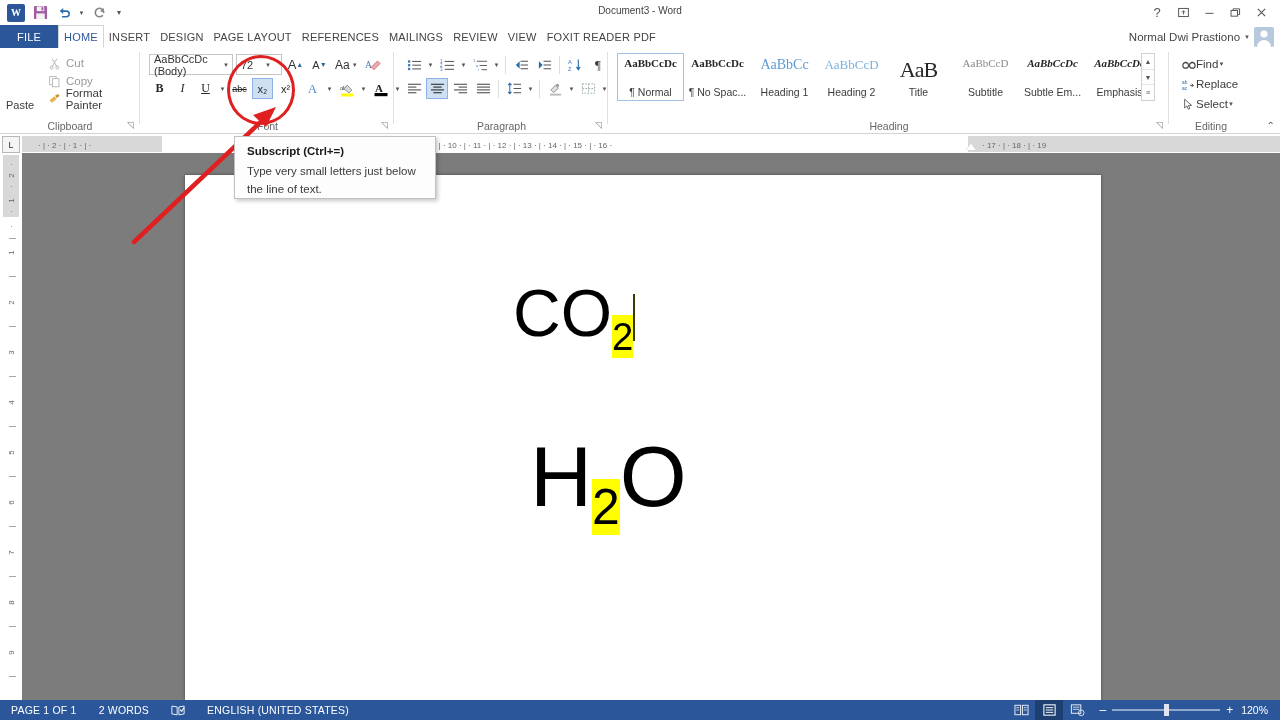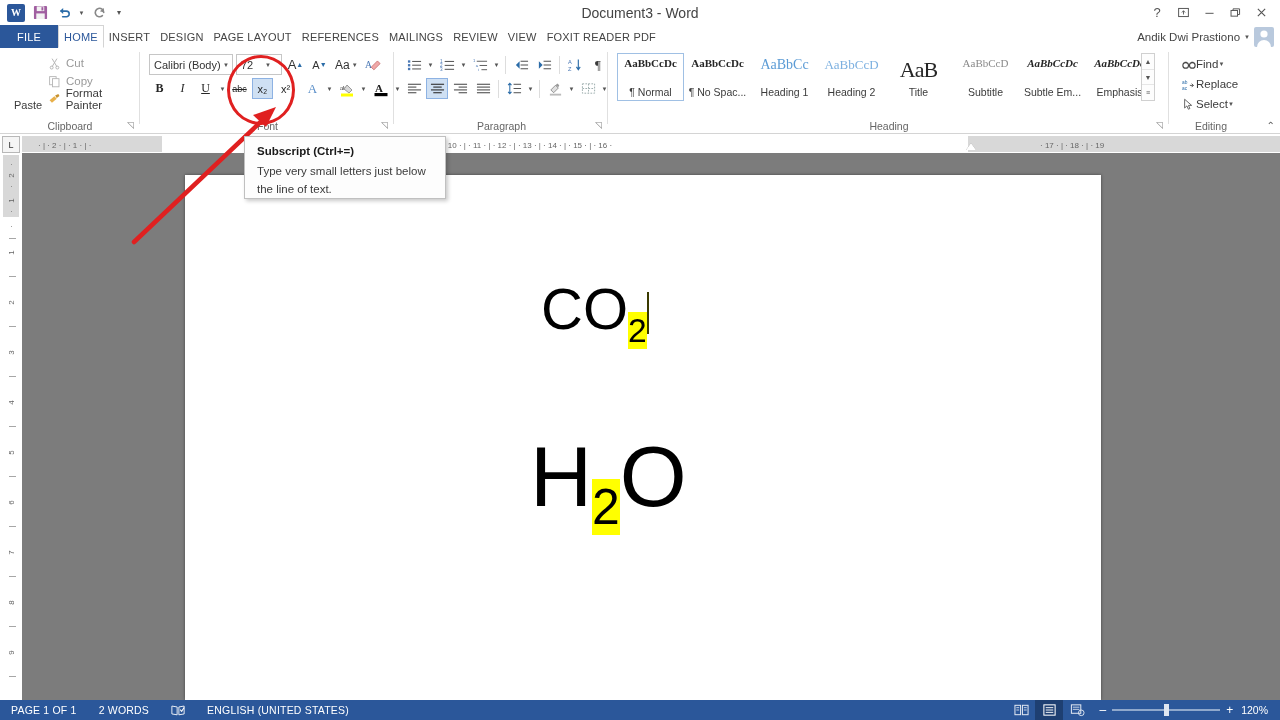--- a/index.html
+++ b/index.html
@@ -19,21 +19,21 @@
   }
   .qat{ display:flex; align-items:center; gap:2px; padding-left:5px; height:25px; }
   .qat-btn{ width:22px; height:22px; display:flex; align-items:center; justify-content:center; cursor:default; }
   .wordlogo{
     width:18px;height:18px;background:#2b579a;border-radius:2px;
     display:flex;align-items:center;justify-content:center;
     color:#fff;font-size:10px;font-weight:bold;font-family:"Liberation Serif",serif;
   }
   .title-center{
     position:absolute; left:0; width:1280px; text-align:center; top:5px;
-    font-size:14px; color:#444; pointer-events:none;
+    font-size:10px; color:#444; pointer-events:none;
   }
   .win-buttons{
     position:absolute; right:6px; top:2px; display:flex; align-items:center; gap:0px;
   }
   .win-btn{ width:26px;height:20px;display:flex;align-items:center;justify-content:center;
     color:#555;font-size:13px; }
   
   .tabstrip{
     position:absolute; left:0; top:25px; width:1030px; height:23px;
     background:#ffffff; display:flex; align-items:stretch; font-size:11.5px;
@@ -63,21 +63,21 @@
     position:absolute; bottom:2px; width:100%; text-align:center;
     font-size:10.5px; color:#666;
   }
   .group-sep{ position:absolute; top:4px; width:1px; height:72px; background:#e0e0e0; }
   .dlglaunch{ position:absolute; bottom:4px; font-size:9px; color:#8a8a8a; }
 
   
   #grp-clipboard{ left:0; width:140px; }
   .paste-btn{
     position:absolute; left:6px; top:6px; width:44px; height:62px;
-    display:flex; flex-direction:column; align-items:center; font-size:11px; color:#3b3b3b;gap:44px;
+    display:flex; flex-direction:column; font-size:11px; color:#3b3b3b;gap:44px;
   }
   .clipb-list{ position:absolute; left:48px; top:6px; font-size:11.5px; color:#9a9a9a; }
   .clipb-item{ display:flex; align-items:center; height:18px; gap:5px; }
   .clipb-item.enabled{ color:#3b3b3b; }
 
   
   #grp-font{ left:141px; width:253px; }
   .fontrow1{ position:absolute; left:8px; top:6px; display:flex; align-items:center; gap:3px; }
   .fontname{
     width:84px;height:21px;border:1px solid #c6c6c6;background:#fff;
@@ -172,21 +172,21 @@
   }
   
   .annot-circle{
     position:absolute; left:227px; top:55px; width:68px; height:70px;
     border:3px solid #e02020; border-radius:50%;
     pointer-events:none; z-index:40;
   }
   .annot-arrow{ position:absolute; left:120px; top:95px; z-index:41; pointer-events:none; }
   
   .tooltip{
-    position:absolute; left:244px; top:136px; width:202px; height:63px;
+    position:absolute; left:234px; top:136px; width:202px; height:63px;
     background:#fdfdfd; border:1px solid #c0c0c0;
     box-shadow:2px 2px 4px rgba(0,0,0,.22);
     padding:8px 10px 0 12px; z-index:50;
   }
   .tt-title{ font-size:11.5px; font-weight:bold; color:#1a1a1a; margin-bottom:5px; }
   .tt-body{ font-size:11.5px; color:#3b3b3b; line-height:18px; }
   
   .statusbar{
     position:absolute; left:0; top:700px; width:1280px; height:20px;
     background:#2b579a; color:#fff; font-size:10.5px;
@@ -270,21 +270,21 @@
   <div class="tab">INSERT</div>
   <div class="tab">DESIGN</div>
   <div class="tab">PAGE LAYOUT</div>
   <div class="tab">REFERENCES</div>
   <div class="tab">MAILINGS</div>
   <div class="tab">REVIEW</div>
   <div class="tab">VIEW</div>
   <div class="tab">FOXIT READER PDF</div>
 </div>
 <div class="account">
-  <span>Andik Dwi Prastiono</span>
+  <span>Normal Dwi Prastiono</span>
   <span class="caret">▼</span>
   <span class="avatar">
     <svg width="20" height="20" viewBox="0 0 20 20">
         <circle cx="10" cy="7" r="3.6" fill="#fff"></circle>
         <path d="M3 20 a7 7 0 0 1 14 0 z" fill="#fff"></path>
       </svg>
   </span>
 </div>
 
 <div class="ribbon">
@@ -325,21 +325,21 @@
       </div>
     </div>
     <div class="group-label">Clipboard</div>
     <div class="dlglaunch" style="right:6px">◹</div>
     <div class="group-sep" style="right:0"></div>
   </div>
 
   <div class="group" id="grp-font">
     <div class="fontrow1">
       <div class="fontname">
-        <span>Calibri (Body)</span>
+        <span>AaBbCcDc (Body)</span>
         <span class="caret">▼</span>
       </div>
       <div class="fontsize">
         <span>72</span>
         <span class="caret">▼</span>
       </div>
       <div class="rbtn">
         <span style="font-size:13px">A</span>
           <span style="font-size:7px;color:#2b6ca8">▲</span>
       </div>
@@ -629,21 +629,21 @@
     <div class="collapse-ribbon">⌃</div>
   </div>
 </div>
 
 <div class="corner-tab">L</div>
 <div class="hruler">
   <div class="grayseg" style="left:0; width:140px;"></div>
   <div class="grayseg" style="left:946px; width:312px;"></div>
   <div class="tick" style="left:16px">·&nbsp;|&nbsp;·&nbsp;2&nbsp;·&nbsp;|&nbsp;·&nbsp;1&nbsp;·&nbsp;|&nbsp;·</div>
   <div class="tick" style="left:225px">·&nbsp;|&nbsp;·&nbsp;1&nbsp;·&nbsp;|&nbsp;·&nbsp;2&nbsp;·&nbsp;|&nbsp;·&nbsp;3&nbsp;·&nbsp;|&nbsp;·&nbsp;4&nbsp;·&nbsp;|&nbsp;·&nbsp;5&nbsp;·&nbsp;|&nbsp;·&nbsp;6&nbsp;·&nbsp;|&nbsp;·&nbsp;7&nbsp;·&nbsp;|&nbsp;·&nbsp;8&nbsp;·&nbsp;|&nbsp;·&nbsp;9&nbsp;·&nbsp;|&nbsp;·&nbsp;10&nbsp;·&nbsp;|&nbsp;·&nbsp;11&nbsp;·&nbsp;|&nbsp;·&nbsp;12&nbsp;·&nbsp;|&nbsp;·&nbsp;13&nbsp;·&nbsp;|&nbsp;·&nbsp;14&nbsp;·&nbsp;|&nbsp;·&nbsp;15&nbsp;·&nbsp;|&nbsp;·&nbsp;16&nbsp;·</div>
-  <div class="tick" style="left:1018px">·&nbsp;17&nbsp;·&nbsp;|&nbsp;·&nbsp;18&nbsp;·&nbsp;|&nbsp;·&nbsp;19</div>
+  <div class="tick" style="left:960px">·&nbsp;17&nbsp;·&nbsp;|&nbsp;·&nbsp;18&nbsp;·&nbsp;|&nbsp;·&nbsp;19</div>
   <div style="position:absolute;left:944px;top:8px;width:0;height:0;border-left:5px solid transparent;border-right:5px solid transparent;border-bottom:7px solid #fff;filter:drop-shadow(0 0 .6px #777)"></div>
 </div>
 <div class="vruler">
   <div class="vgray" style="top:0; height:62px;"></div>
   <div class="vtick" style="top:16px">2</div>
   <div class="vtick" style="top:41px">1</div>
   <div class="vtick" style="top:93px">1</div>
   <div class="vtick" style="top:143px">2</div>
   <div class="vtick" style="top:193px">3</div>
   <div class="vtick" style="top:243px">4</div>
@@ -663,21 +663,21 @@
   <div class="vtick" style="top:268px;font-size:7px">|</div>
   <div class="vtick" style="top:318px;font-size:7px">|</div>
   <div class="vtick" style="top:368px;font-size:7px">|</div>
   <div class="vtick" style="top:418px;font-size:7px">|</div>
   <div class="vtick" style="top:468px;font-size:7px">|</div>
   <div class="vtick" style="top:518px;font-size:7px">|</div>
 </div>
 
 <div class="canvas">
   <div class="page">
-    <div class="doc-line" style="left:356px; top:105px; font-size:58px;">
+    <div class="doc-line" style="left:328px; top:105px; font-size:66px;">
       <span>CO</span><span class="sub hl">2</span><span class="caretbar"></span>
     </div>
     <div class="doc-line" style="left:345px; top:258px; font-size:86px;">
       <span>H</span><span class="sub hl">2</span><span>O</span>
     </div>
   </div>
   <div class="watermark">ANDIK.MY.ID</div>
 </div>
 
 <div class="annot-circle"></div>

